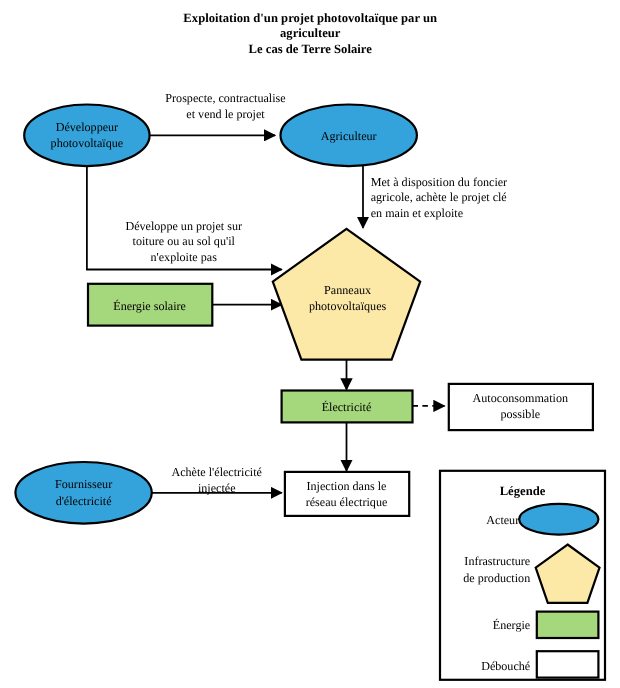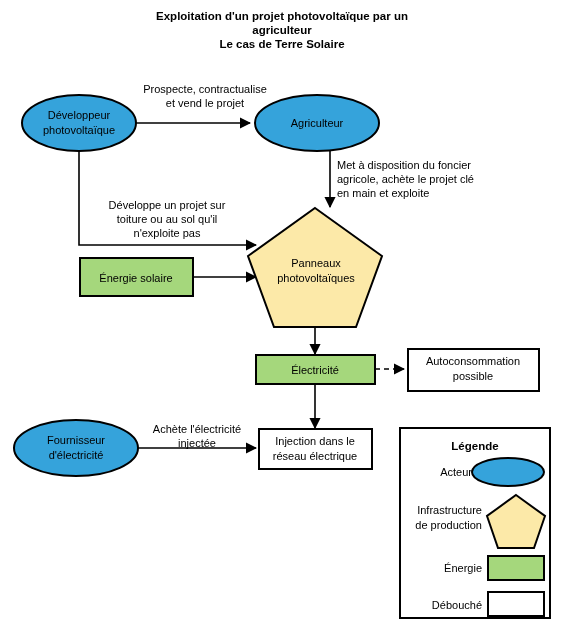--- a/index.html
+++ b/index.html
@@ -13,20 +13,21 @@
     position: relative;
     font-family: "Liberation Sans", sans-serif;
     overflow: hidden;
   }
   #diagram-root {
     position: absolute;
     left: 0;
     top: 0;
     width: 564px;
     height: 625px;
+    font-family: Liberation Serif, serif;
   }
   .title-text {
     font-size: 11.5px;
     font-weight: bold;
     fill: #000000;
   }
   .node-label {
     font-size: 11px;
     fill: #000000;
   }

